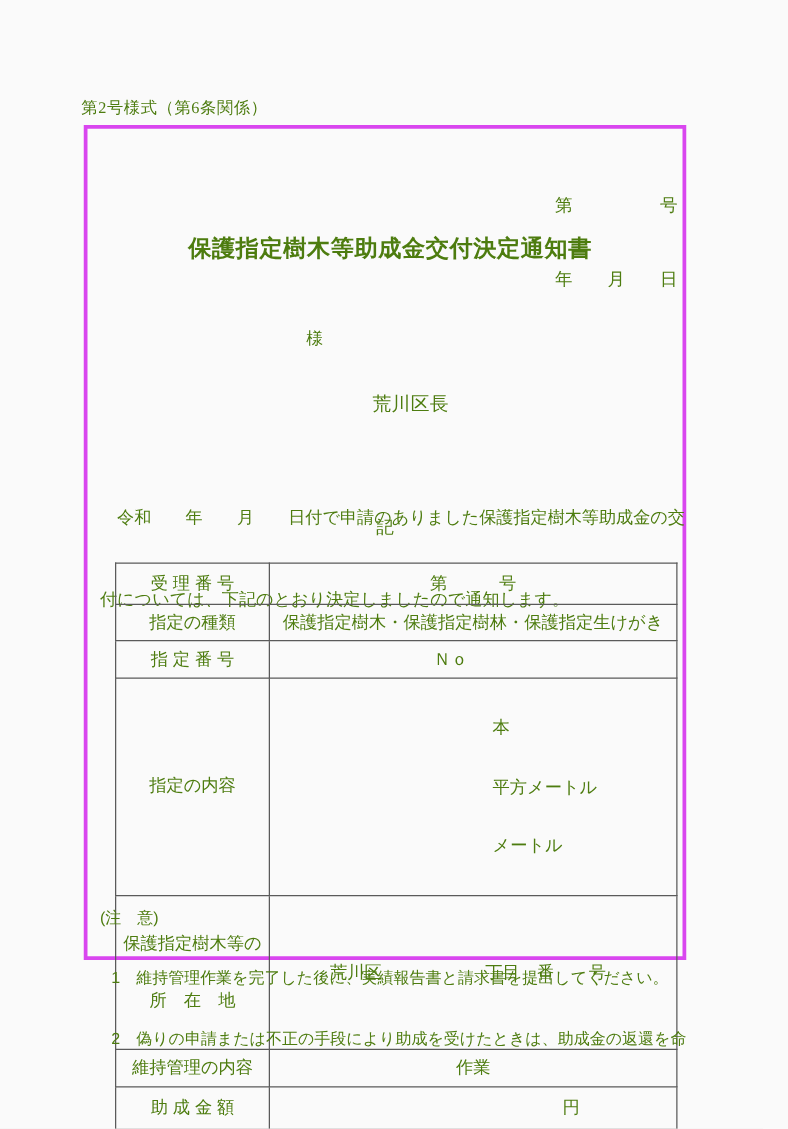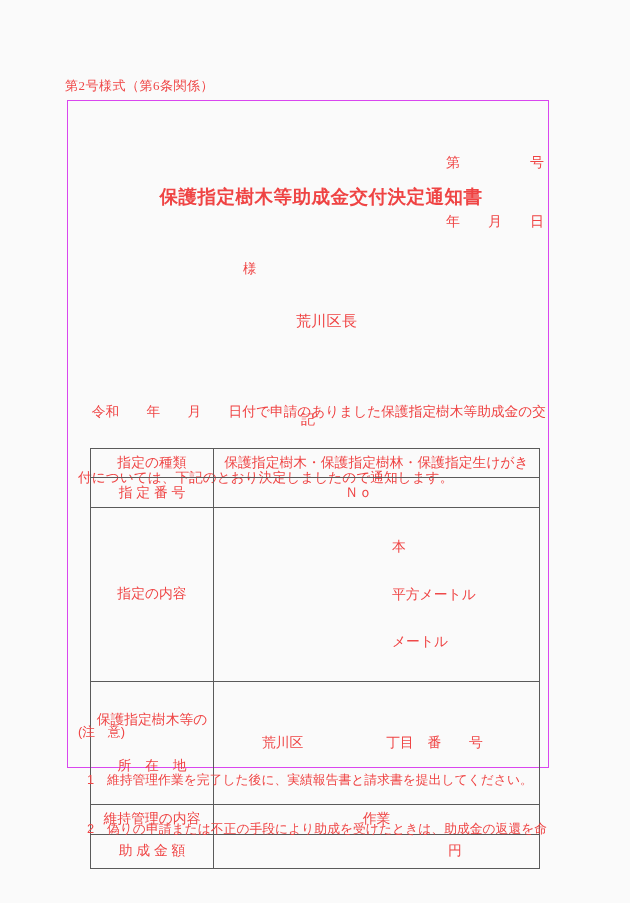--- a/index.html
+++ b/index.html
@@ -2,50 +2,50 @@
 <html><head>
 <meta charset="utf-8">
 <style>
   * { margin: 0; padding: 0; box-sizing: border-box; }
   html, body { background: #f0f0f0; }
   .page {
     position: relative;
     width: 630px;
     height: 903px;
     background: #fafafa;
-    color: #ef4444;
+    color: #4d7c0f;
     font-family: "Liberation Sans", "DejaVu Sans", sans-serif;
     overflow: hidden;
   }
   .txt { white-space: pre; }
   .form-label {
     position: absolute;
     left: 65px; top: 77px;
     font-size: 13px;
     font-family: "Liberation Serif", "DejaVu Serif", serif;
     letter-spacing: 0.5px;
     white-space: pre;
   }
   .outer-box {
     position: absolute;
     left: 67px; top: 100px;
     width: 482px; height: 668px;
-    border: 1px solid #d946ef;
+    border: 3px solid #d946ef;
   }
   .letterhead {
     position: absolute;
     top: 13px; right: 4px;
     text-align: right;
     font-size: 14px;
     line-height: 19.5px;
     white-space: pre;
   }
   .doc-title {
     position: absolute;
-    top: 83px; left: 13px;
+    top: 83px; left: 4px;
     width: 100%;
     text-align: center;
     font-size: 18.5px;
     font-weight: bold;
     letter-spacing: 0.5px;
     white-space: pre;
   }
   .addressee {
     position: absolute;
     left: 175px; top: 159px;
@@ -140,20 +140,24 @@
     </div>
 
     <div class="record-marker txt">記</div>
 
     <table class="notice-table">
       <colgroup>
           <col class="col-label">
           <col class="col-value">
         </colgroup>
       <tbody>
+        <tr class="r1">
+          <td class="lbl">受 理 番 号</td>
+          <td class="val">第　　　号</td>
+        </tr>
         <tr class="r2">
           <td class="lbl">指定の種類</td>
           <td class="val">保護指定樹木・保護指定樹林・保護指定生けがき</td>
         </tr>
         <tr class="r3">
           <td class="lbl">指 定 番 号</td>
           <td class="val val-no">Ｎｏ</td>
         </tr>
         <tr class="r4">
           <td class="lbl">指定の内容</td>

